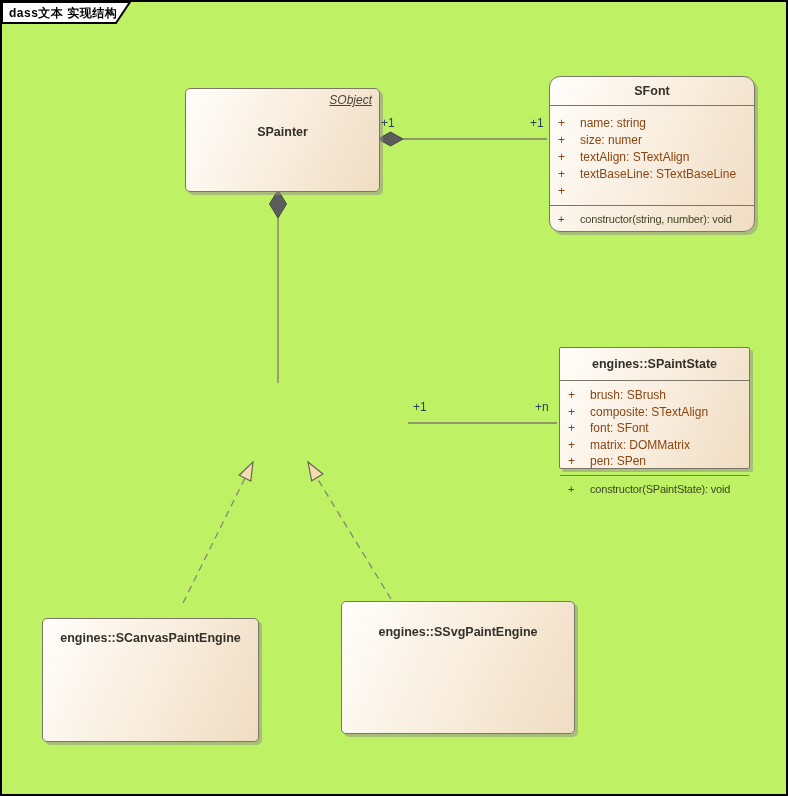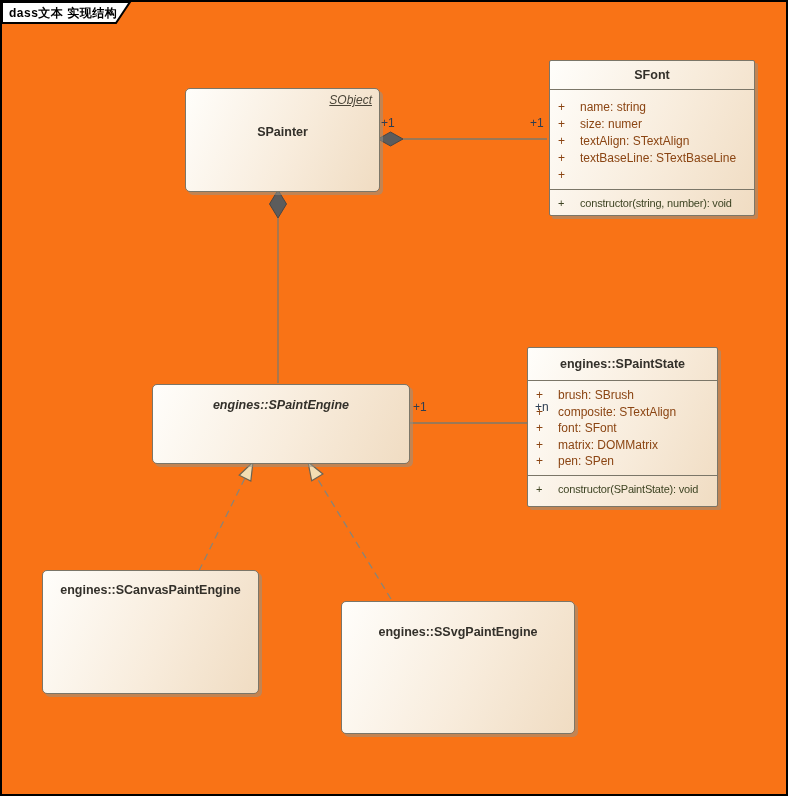--- a/index.html
+++ b/index.html
@@ -1,21 +1,21 @@
 <!DOCTYPE html>
 <html><head>
 <meta charset="utf-8">
 <style>
   html, body { margin: 0; padding: 0; background: #ffffff; }
   .canvas {
     position: relative;
     width: 788px; height: 796px;
     box-sizing: border-box;
     border: 2px solid #000;
-    background: #f97316;
+    background: #bef264;
     font-family: "Liberation Sans", sans-serif;
     overflow: hidden;
   }
   .connectors { position: absolute; left: 0; top: 0; width: 784px; height: 792px; }
 
   
   .frame-tab { position: absolute; left: 0; top: 0; width: 132px; height: 24px; }
   .frame-tab-label {
     position: absolute; left: 7px; top: 3px;
     font-size: 12px; font-weight: bold; color: #000;
@@ -53,36 +53,36 @@
   .attrs { border-bottom: 1px solid #7b7668; }
   .row { display: flex; white-space: nowrap; }
   .row .vis { width: 22px; padding-left: 8px; flex: none; }
   .attr-row { font-size: 12px; color: #8b4513; }
   .op-row  { font-size: 11px; color: #3e4423; letter-spacing: -0.2px; }
 
   
   #box-spainter { left: 183px; top: 86px;  width: 195px; height: 104px; }
   #box-spainter .name-float { top: 25px; margin-top: 11px; }
 
-  #box-sfont { left: 547px; top: 58px; width: 206px; height: 156px; }
+  #box-sfont { left: 547px; top: 74px; width: 206px; height: 156px; border-radius: 11px; }
   #box-sfont .uml-title { height: 29px; }
   #box-sfont .attrs { height: 100px; padding-top: 9px; }
   #box-sfont .attr-row { line-height: 17px; }
   #box-sfont .ops { height: 26px; display: flex; align-items: center; }
 
   #box-spaintengine { left: 150px; top: 382px; width: 258px; height: 80px; }
   #box-spaintengine .name-float { top: 13px; }
 
-  #box-spaintstate { left: 525px; top: 345px; width: 191px; height: 160px; }
+  #box-spaintstate { left: 557px; top: 345px; width: 191px; height: 122px; }
   #box-spaintstate .uml-title { height: 33px; }
   #box-spaintstate .attrs { height: 95px; padding-top: 6px; }
   #box-spaintstate .attr-row { line-height: 16.5px; }
   #box-spaintstate .ops { height: 25px; display: flex; align-items: center; }
 
-  #box-scanvas { left: 40px;  top: 568px; width: 217px; height: 124px; }
+  #box-scanvas { left: 40px;  top: 616px; width: 217px; height: 124px; }
   #box-scanvas .name-float { top: 12px; }
 
   #box-ssvg { left: 339px; top: 599px; width: 234px; height: 133px; }
   #box-ssvg .name-float { top: 23px; }
 
   
   .mult {
     position: absolute; font-size: 12px; color: #2e3e52; white-space: nowrap;
   }
   #mult-painter-src { left: 379px; top: 114px; }
@@ -157,23 +157,20 @@
       </div>
     </div>
     <div class="compartment ops">
       <div class="row op-row">
         <span class="vis">+</span>
         <span>constructor(string, number): void</span>
       </div>
     </div>
   </div>
 
-  <div class="uml-class rounded" id="box-spaintengine">
-    <div class="name-float italic">engines::SPaintEngine</div>
-  </div>
 
   <div class="uml-class squared" id="box-spaintstate">
     <div class="uml-title">engines::SPaintState</div>
     <div class="compartment attrs">
       <div class="row attr-row">
         <span class="vis">+</span>
         <span>brush: SBrush</span>
       </div>
       <div class="row attr-row">
         <span class="vis">+</span>

